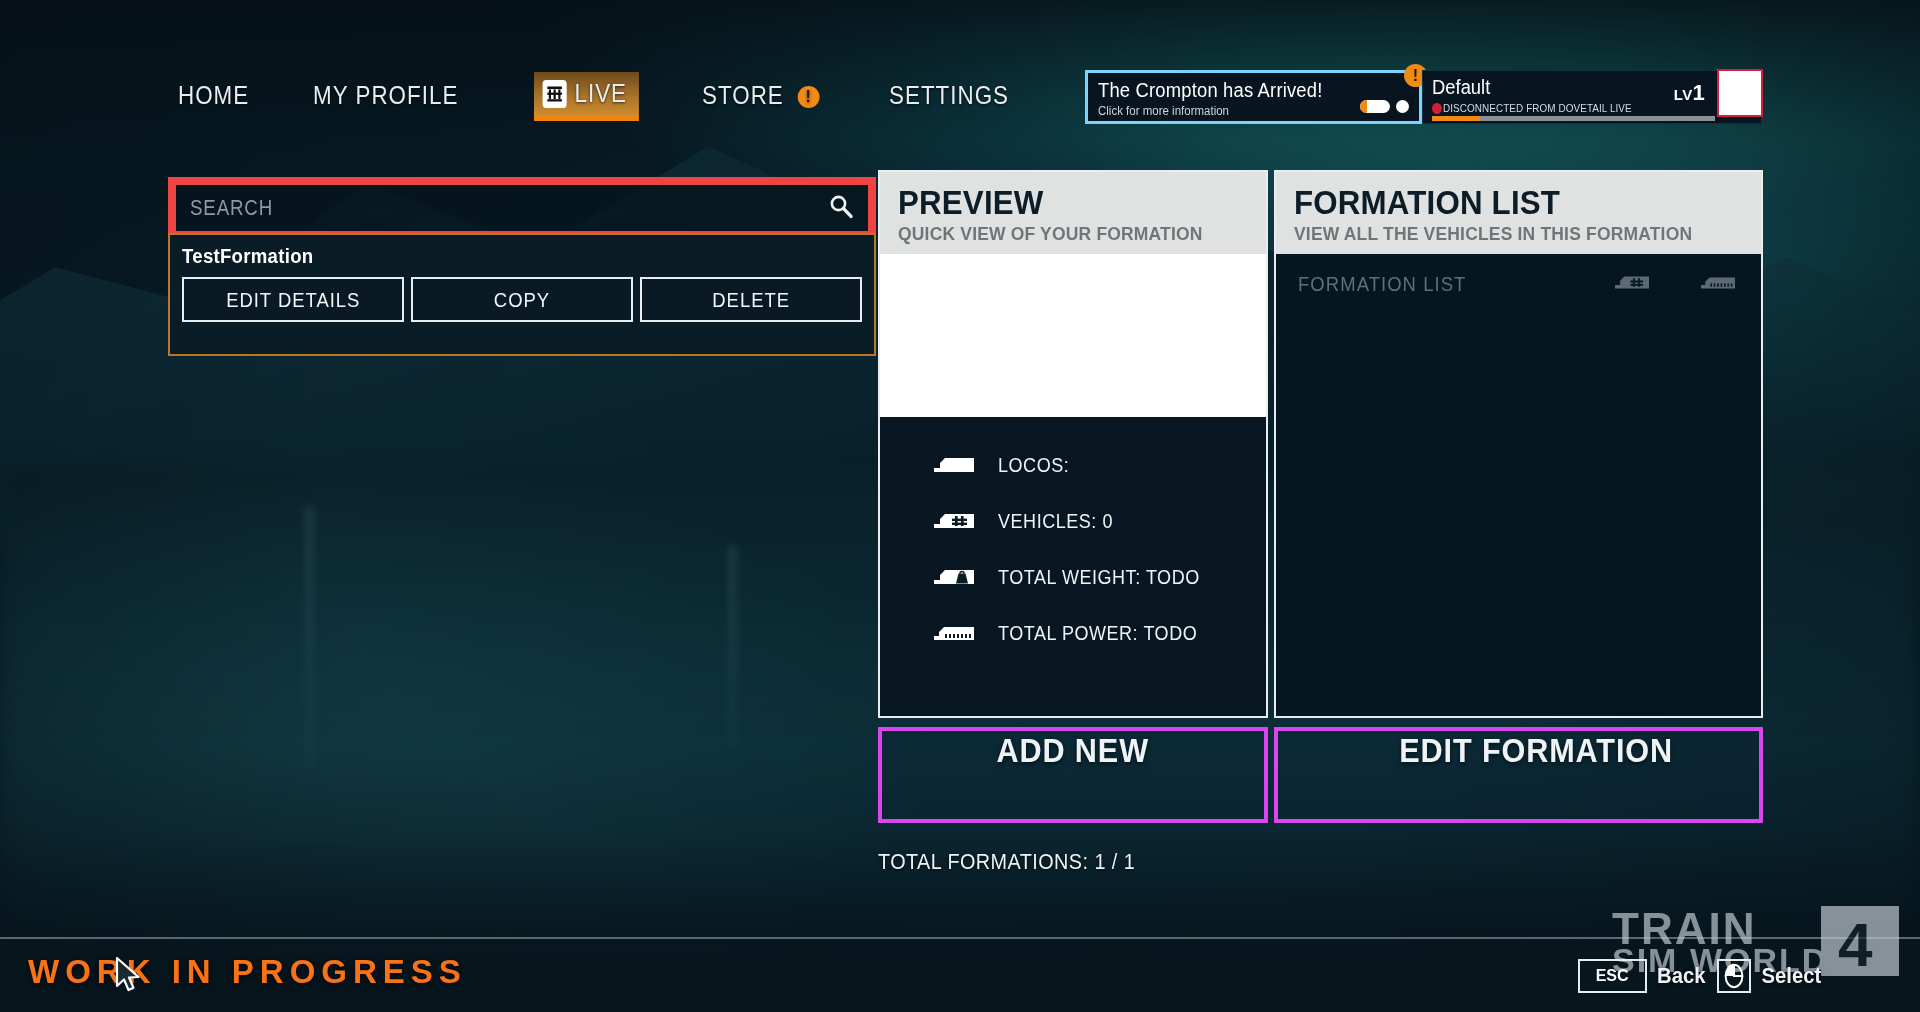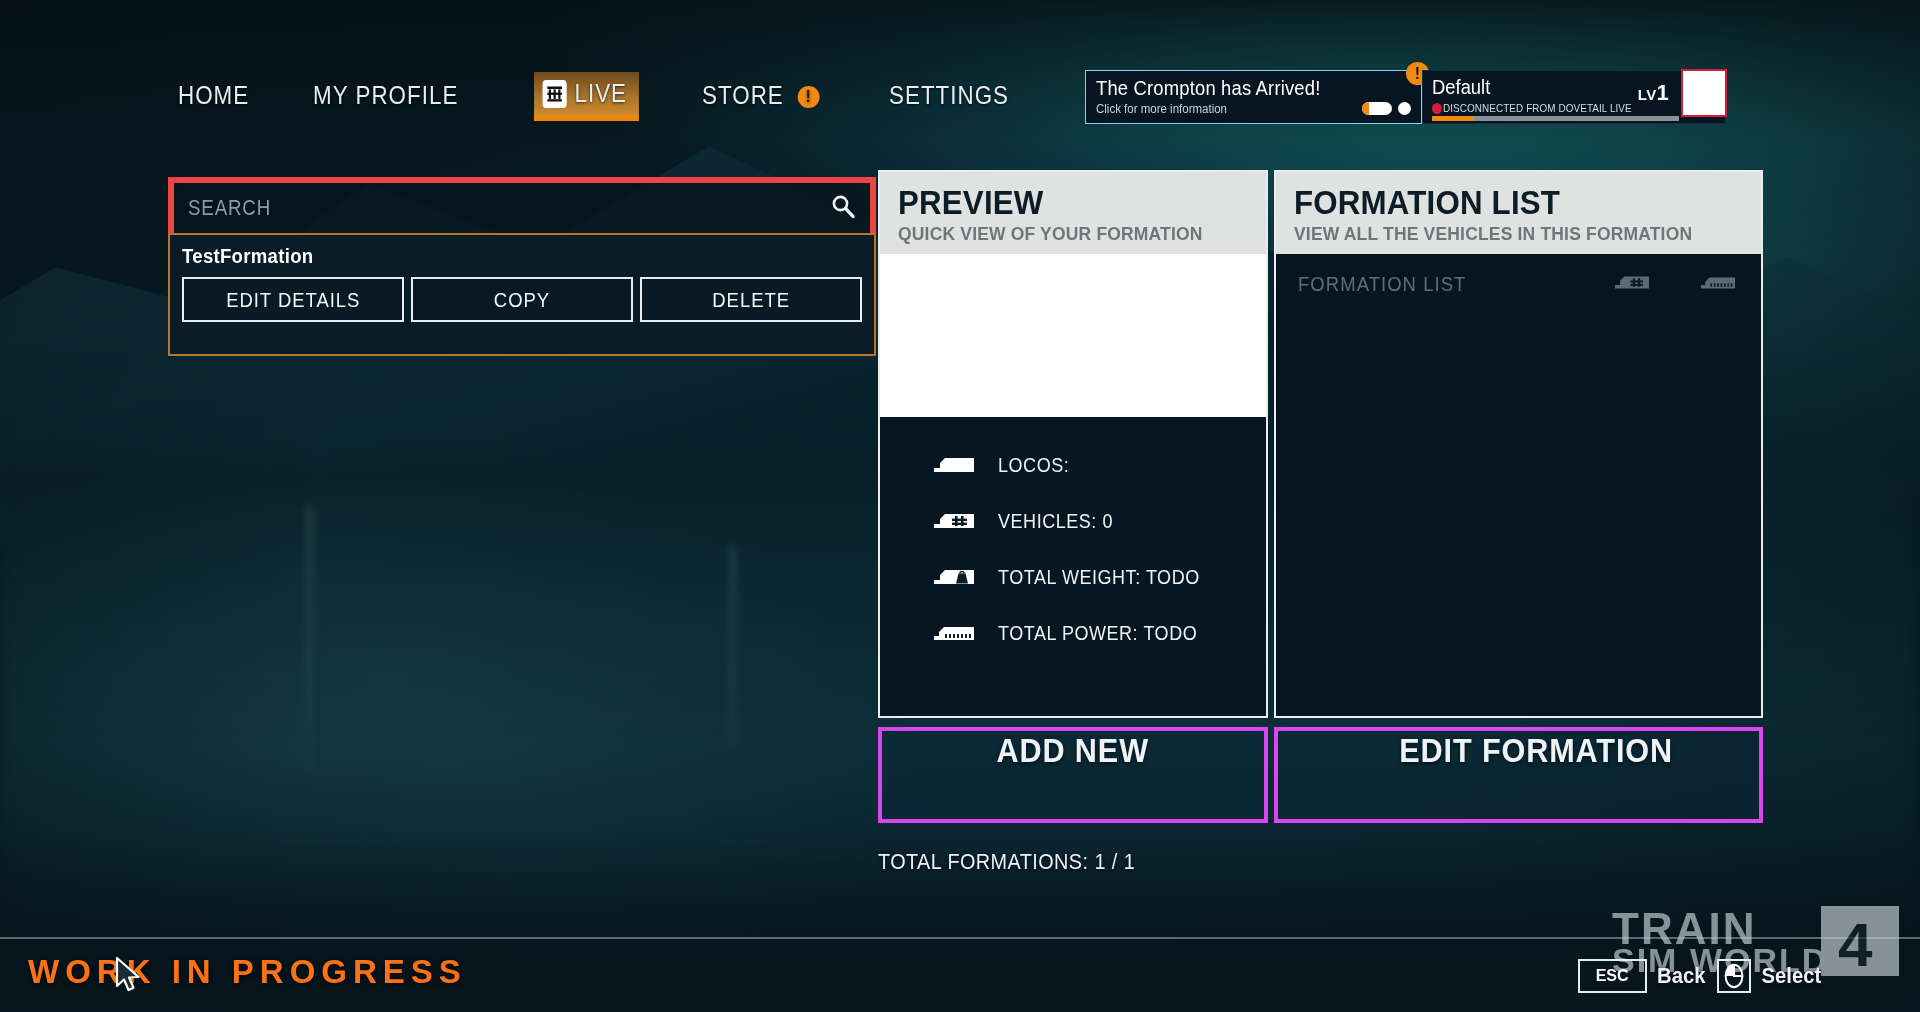--- a/index.html
+++ b/index.html
@@ -90,21 +90,21 @@
   .store-badge {
     display:inline-flex; align-items:center; justify-content:center;
     width:22px; height:22px; border-radius:50%;
     background:#f08a14; color:#2a1600; font-size:16px; font-weight:bold;
     margin-left:9px; vertical-align:middle; transform:scaleX(1.16);
   }
 
   
   .notif {
     position:absolute; left:1085px; top:70px; width:337px; height:54px;
-    background:#081520; border:1px solid #7dd3fc;
+    background:#081520; border:3px solid #7dd3fc;
     padding:6px 12px 0 10px;
   }
   .notif-title {
     color:#fff; font-size:20px; letter-spacing:.2px;
     font-family:"Liberation Sans Narrow","Liberation Sans",sans-serif;
     transform:scaleX(.92); transform-origin:left center;
   }
   .notif-sub {
     color:#c9d4d8; font-size:12.5px; margin-top:2px;
     font-family:"Liberation Sans Narrow","Liberation Sans",sans-serif;
@@ -116,21 +116,21 @@
     color:#2a1500; font-size:16px; font-weight:bold;
     display:flex; align-items:center; justify-content:center;
   }
   .notif-pager { position:absolute; right:10px; bottom:8px; display:flex; align-items:center; gap:6px; }
   .pg-active { width:30px; height:13px; border-radius:7px; background:#fff; position:relative; overflow:hidden; }
   .pg-active::before { content:""; position:absolute; left:0; top:0; bottom:0; width:7px; background:#f08a14; }
   .pg-dot { width:13px; height:13px; border-radius:50%; background:#fff; }
 
   
   .profile {
-    position:absolute; left:1422px; top:70px; width:304px; height:54px;
+    position:absolute; left:1422px; top:70px; width:340px; height:54px;
     background:#081520; border:1px solid #123040; padding:5px 0 0 9px;
   }
   .profile-name {
     color:#fff; font-size:20px;
     font-family:"Liberation Sans Narrow","Liberation Sans",sans-serif;
     transform:scaleX(.92); transform-origin:left center;
   }
   .profile-status {
     display:flex; align-items:center; gap:0; margin-top:3px;
   }
@@ -151,21 +151,21 @@
     background:#ffffff; border:2px solid #d31f3c;
   }
   .xp-bar {
     position:absolute; left:9px; right:46px; bottom:2px; height:5px; background:#8a9196;
   }
   .xp-fill { position:absolute; left:0; top:0; bottom:0; width:17%; background:#f08a14; }
 
   
   .search-box {
     position:absolute; left:168px; top:177px; width:708px; height:62px;
-    background:rgba(6,20,28,.72); border:6px solid #ef4444;
+    background:rgba(6,20,28,.72); border:8px solid #ef4444;
     display:flex; align-items:center; padding:0 14px;
   }
   .search-placeholder {
     color:#8e9ba1; font-size:22px; letter-spacing:1px;
     font-family:"Liberation Sans Narrow","Liberation Sans",sans-serif;
     transform:scaleX(.85); transform-origin:left center; flex:1;
   }
   .search-icon { flex:0 0 auto; }
 
   .formation-card {

